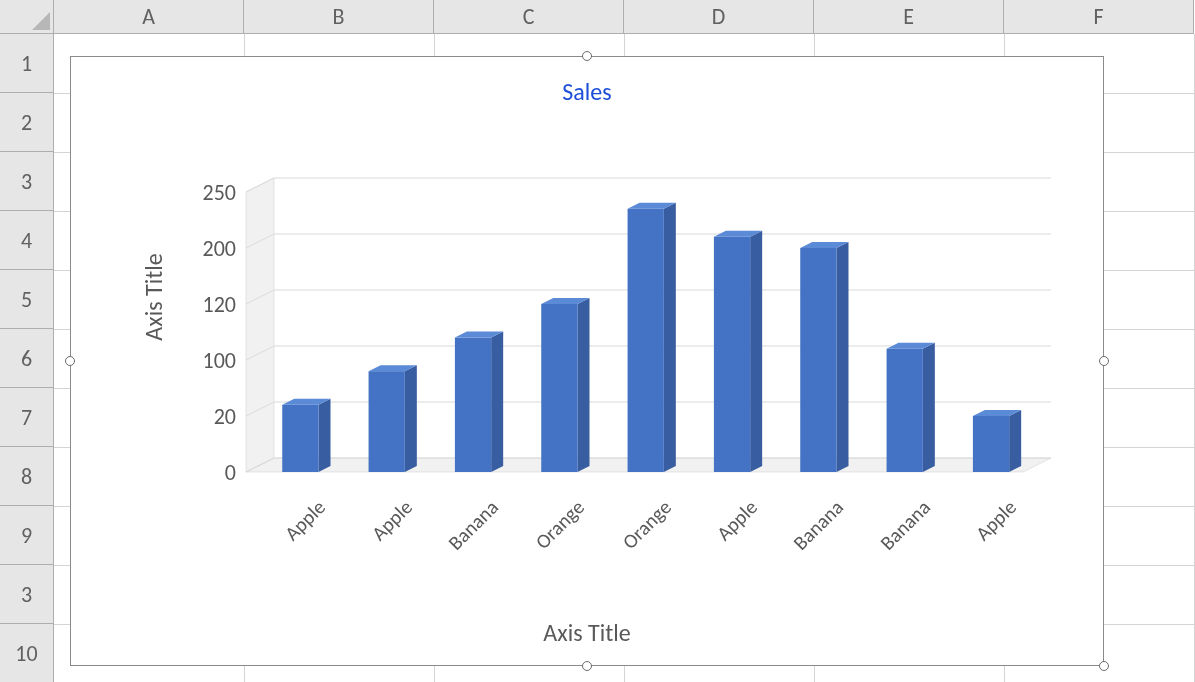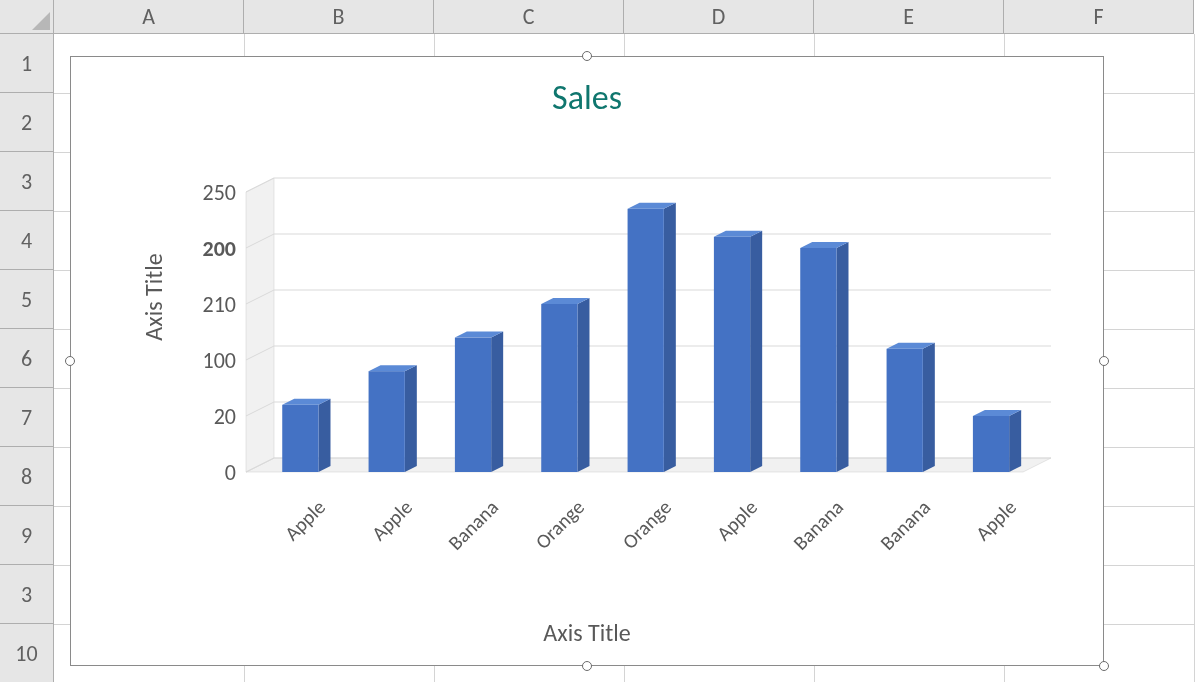--- a/index.html
+++ b/index.html
@@ -85,22 +85,22 @@
   .h-tc { top:-6px; left:50%; margin-left:-5px; }
   .h-bc { bottom:-6px; left:50%; margin-left:-5px; }
   .h-ml { top:50%; left:-6px; margin-top:-5px; }
   .h-mr { top:50%; right:-6px; margin-top:-5px; }
   .h-br { bottom:-6px; right:-6px; }
 
   .chart-title {
     position:absolute;
     top:20px; left:0; right:0;
     text-align:center;
-    font-size:34px;
-    color:#0f766e;
+    font-size:24px;
+    color:#1d4ed8;
   }
   .xaxis-title {
     position:absolute;
     bottom:18px; left:0; right:0;
     text-align:center;
     font-size:24px;
     color:#595959;
   }
   .yaxis-title {
     position:absolute;
@@ -207,22 +207,22 @@
 
 <div class="chart-object">
   <div class="chart-title">Sales</div>
   <div class="yaxis-title">Axis Title</div>
 
   <div class="plot-wrap">
     <div class="y-ticks" id="y-ticks">
         <div class="y-tick" style="top: 280px;">0</div>
         <div class="y-tick" style="top: 224px;">20</div>
         <div class="y-tick" style="top: 168px;">100</div>
-        <div class="y-tick" style="top: 112px;">210</div>
-        <div class="y-tick" style="top: 56px; font-weight: bold;">200</div>
+        <div class="y-tick" style="top: 112px;">120</div>
+        <div class="y-tick" style="top: 56px;">200</div>
         <div class="y-tick" style="top: 0px; text-align: right;">250</div>
       </div>
     <svg class="plot-svg" id="plot-svg">
         <polygon class="floor" points="0,280 777,280 805,266 28,266"></polygon>
         <polygon class="floor" points="0,280 28,266 28,-14 0,0" fill="none" stroke="none"></polygon>
         <path class="gridline3d" d="M 0 280 L 28 266 L 805 266"></path>
         <path class="gridline3d" d="M 0 224 L 28 210 L 805 210"></path>
         <path class="gridline3d" d="M 0 168 L 28 154 L 805 154"></path>
         <path class="gridline3d" d="M 0 112 L 28 98 L 805 98"></path>
         <path class="gridline3d" d="M 0 56 L 28 42 L 805 42"></path>

